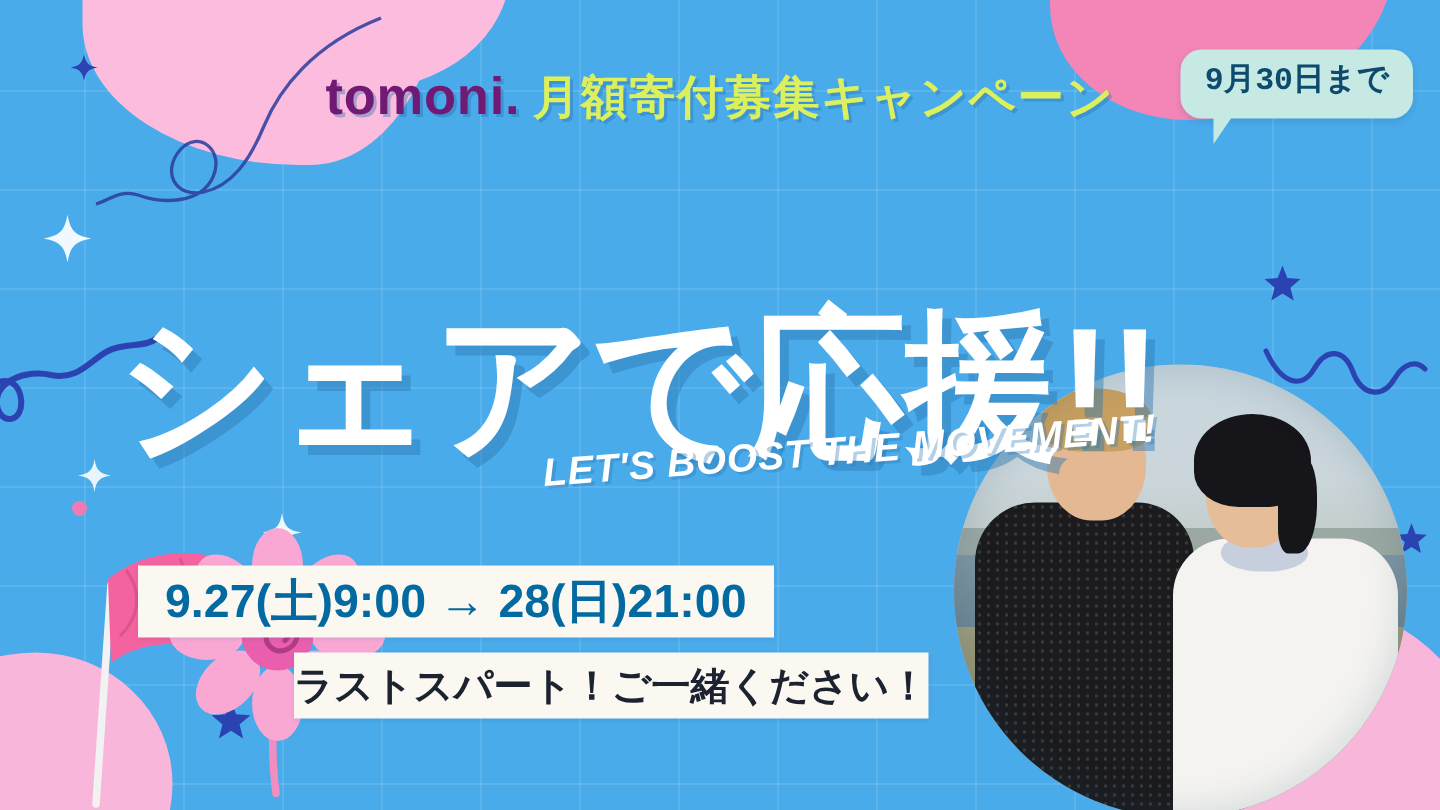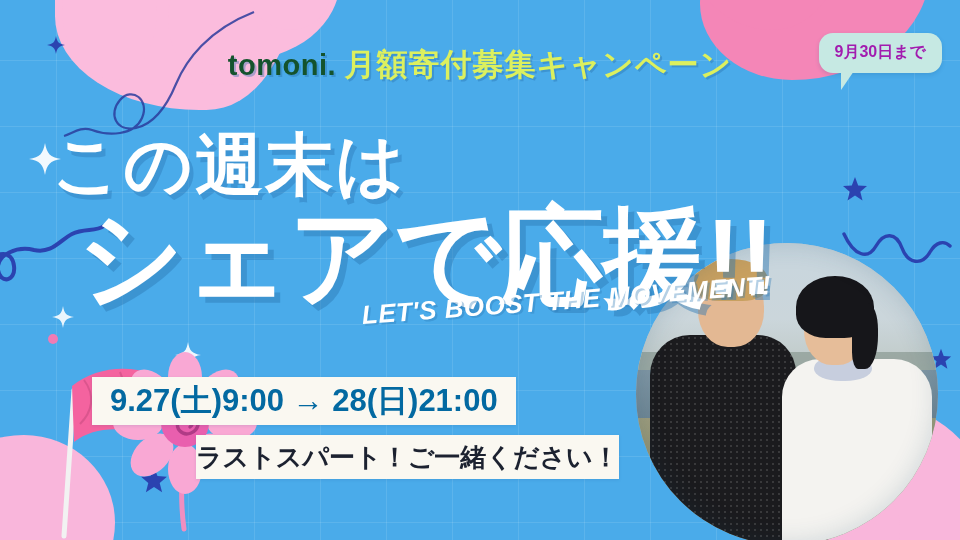--- a/index.html
+++ b/index.html
@@ -111,22 +111,22 @@
   .flower-wrap{ position:absolute; left:110px; bottom:6px; pointer-events:none;}
 
   
   .headline-top{
     position:absolute; left:0; right:0; top:44px;
     text-align:center;
     z-index:8;
     white-space:nowrap;
   }
   .headline-top .brand{
-    font-size:29px; font-weight:bold; letter-spacing:.5px;
-    color:#14532d;
+    font-size:35px; font-weight:bold; letter-spacing:.5px;
+    color:#701a75;
     text-shadow:2px 2px 0 rgba(40,110,170,.38);
     vertical-align:middle;
   }
   .headline-top .campaign{
     font-size:31px; font-weight:bold; letter-spacing:1px;
     color:#DCF05E;
     text-shadow:2px 2px 0 rgba(40,110,170,.38);
     vertical-align:middle;
     margin-left:4px;
     font-family:Liberation Mono, monospace;
@@ -137,22 +137,22 @@
     position:absolute; right:18px; top:33px;
     background:#C6E9E3;
     border-radius:14px;
     padding:9px 16px 11px;
     z-index:9;
     text-align:center;
     line-height:1.22;
     box-shadow:0 2px 4px rgba(20,80,130,.16);
   }
   .bubble .line{
-    font-size:16px; font-weight:bold; color:#a21caf;
-    white-space:nowrap; letter-spacing:0px;
+    font-size:21px; font-weight:bold; color:#0c4a6e;
+    white-space:nowrap; letter-spacing:0px;font-family:Liberation Mono, monospace;
   }
   .bubble:after{
     content:""; position:absolute;
     left:22px; bottom:-17px;
     border-width:19px 13px 0 0;
     border-style:solid;
     border-color:#C6E9E3 transparent transparent transparent;
   }
 
   
@@ -382,21 +382,20 @@
 
   <div class="headline-top">
     <span class="brand">tomoni.</span>
     <span class="campaign">月額寄付募集キャンペーン</span>
   </div>
 
   <div class="bubble">
     <div class="line">9月30日まで</div>
   </div>
 
-  <div class="line-1">この週末は</div>
   <div class="line-2">シェアで応援!!</div>
   <div class="line-sub">LET'S BOOST THE MOVEMENT!</div>
 
   <div class="band band-date">
     <span class="txt">9.27(土)9:00 → 28(日)21:00</span>
   </div>
   <div class="band band-cta">
     <span class="txt">ラストスパート！ご一緒ください！</span>
   </div>
 

